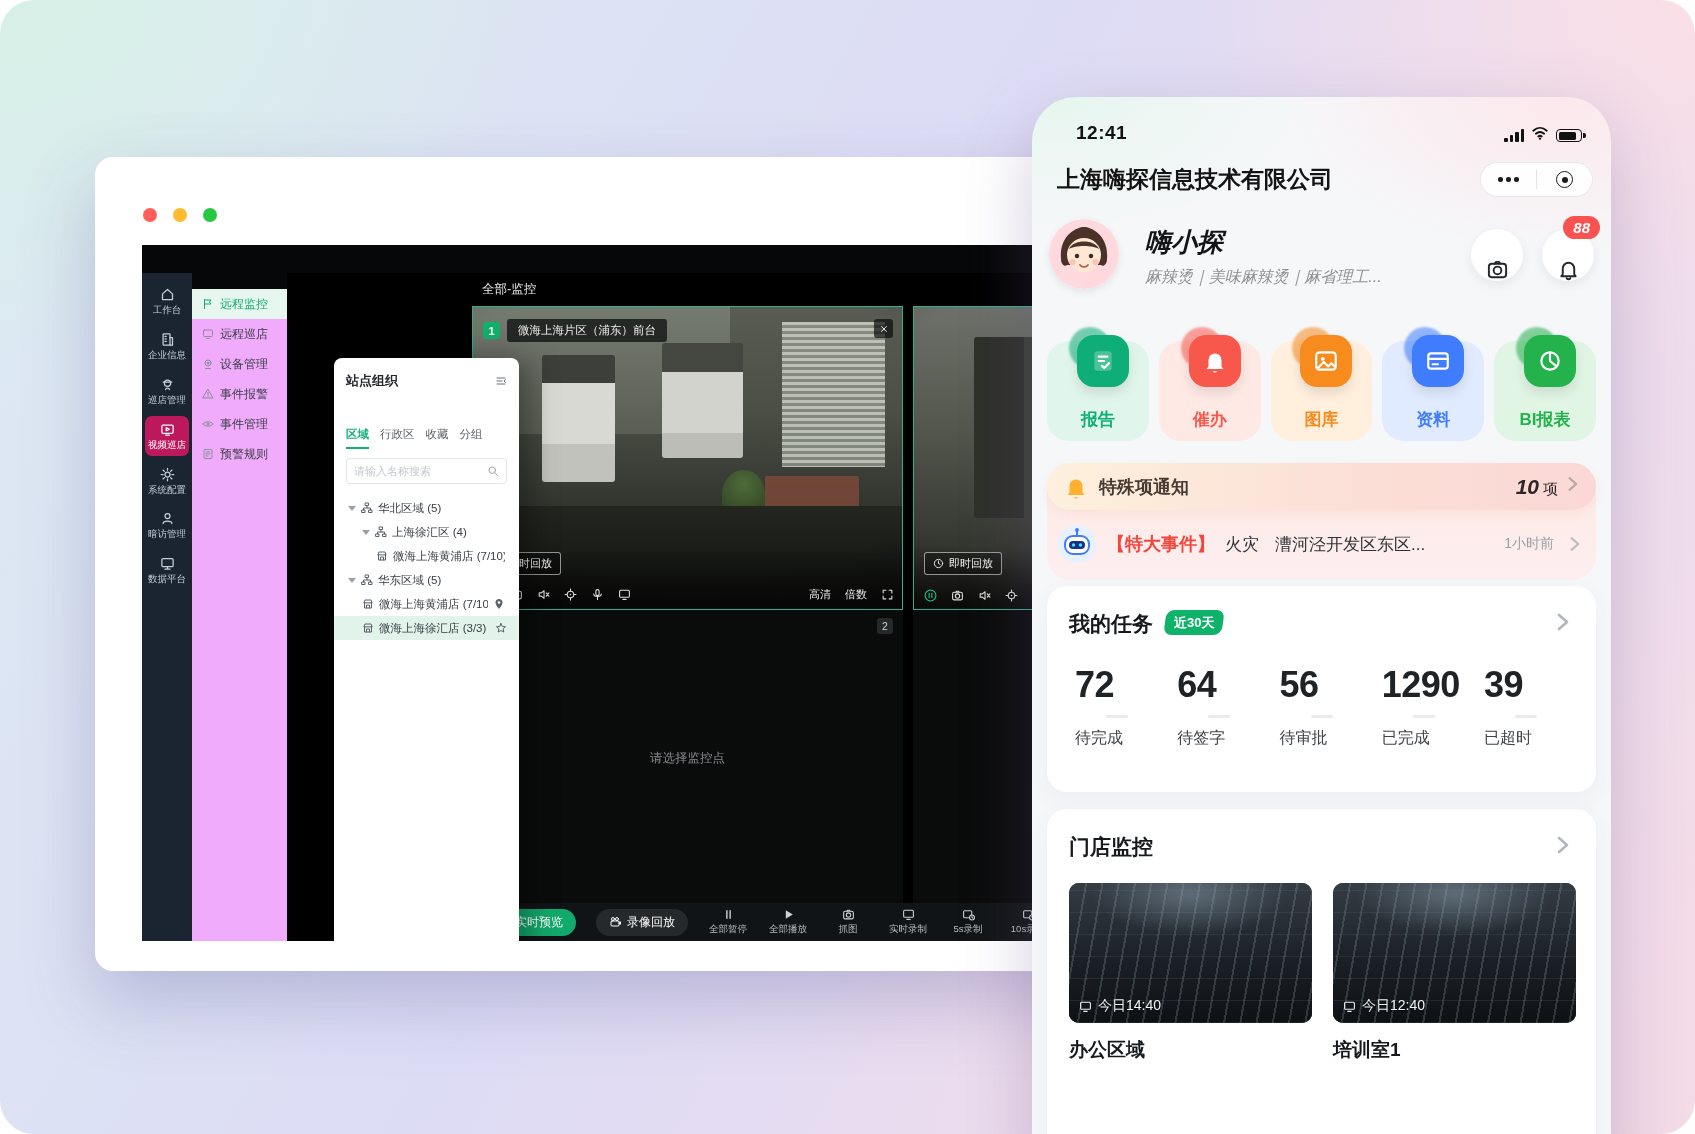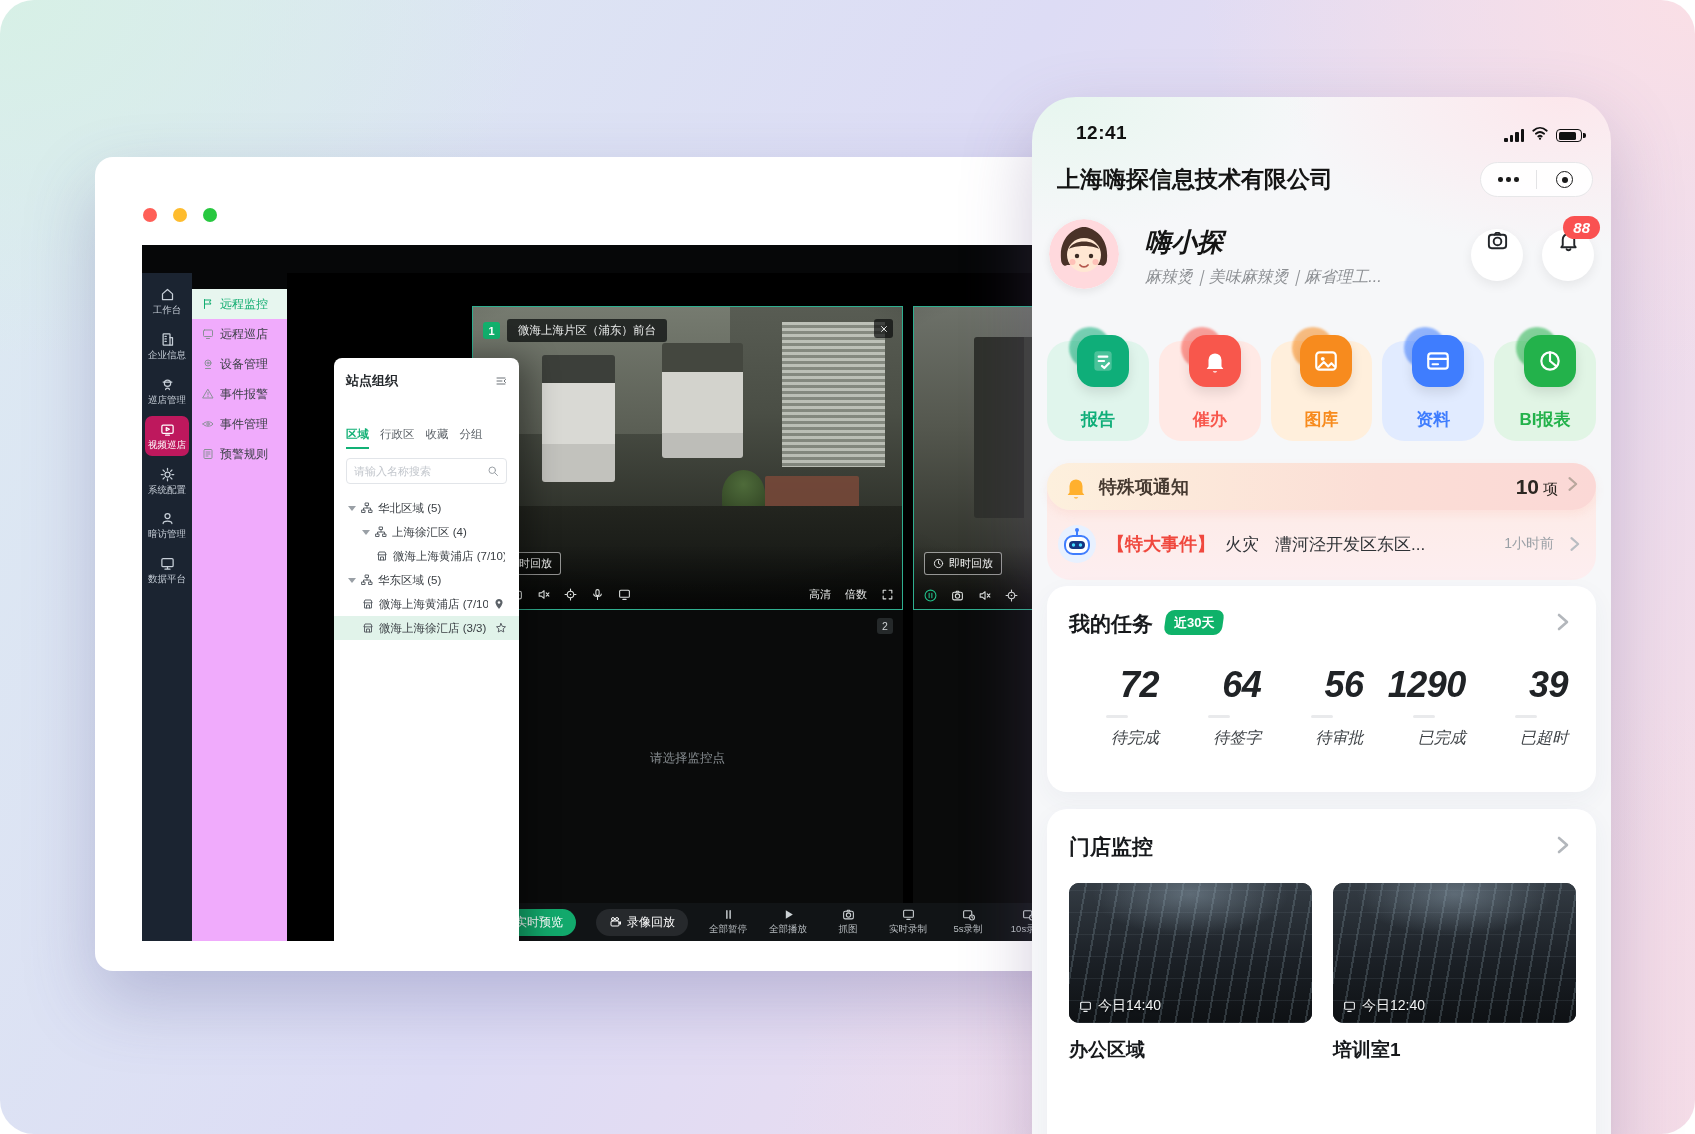--- a/index.html
+++ b/index.html
@@ -122,57 +122,57 @@
   .cap-div { width:1px; height:19px; background:#e3e3e5; }
   .cap-dots { display:flex; gap:3.5px; }
   .cap-dots i { width:4.5px; height:4.5px; border-radius:50%; background:#1a1a1a; display:block; }
   .cap-target { width:17px; height:17px; border:1.8px solid #1a1a1a; border-radius:50%; display:flex; align-items:center; justify-content:center; }
   .cap-target i { width:6px; height:6px; background:#1a1a1a; border-radius:50%; display:block; }
 
   .profile { position:relative; margin-top:22px; padding:0 2px; height:80px;font-style:italic; }
   .avatar { position:absolute; left:2px; top:0; width:70px; height:70px; border-radius:50%; overflow:hidden; box-shadow:0 3px 8px rgba(0,0,0,.08); }
   .pr-name { position:absolute; left:98px; top:6px; font-size:26px; font-weight:bold; color:#141414; }
   .pr-tags { position:absolute; left:98px; top:48px; font-size:16px; color:#8d9094; white-space:nowrap; }
-  .rbtn { position:absolute; top:10px; width:52px; height:52px; border-radius:50%; background:#fff; box-shadow:0 4px 12px rgba(0,0,0,.07); display:flex; align-items:flex-start; justify-content:center; color:#23262a; font-size:23px; cursor:pointer; }
+  .rbtn { position:absolute; top:10px; width:52px; height:52px; border-radius:50%; background:#fff; box-shadow:0 4px 12px rgba(0,0,0,.07); display:flex; align-items:flex-end; justify-content:center; color:#23262a; font-size:23px; cursor:pointer; }
   .rbtn.cam { right:73px; }
   .rbtn.bell { right:2px; }
   .badge88 { position:absolute; right:-6px; top:-13px; background:#fa5151; color:#fff; font-size:15px; font-weight:bold; border-radius:14px; padding:3px 10px; }
 
   .tiles { display:flex; gap:10px; margin-top:26px; height:116px; }
   .tile { position:relative; flex:1; height:100px; align-self:flex-end; border-radius:22px; background:var(--tile); cursor:pointer; }
   .tile-ic { position:absolute; left:50%; top:-16px; transform:translateX(-50%); width:62px; height:62px; }
   .tile-ic .blob { position:absolute; left:2px; top:2px; width:42px; height:42px; border-radius:50%; background:var(--fg); opacity:.55; filter:blur(1px); }
   .tile-ic .sq { position:absolute; right:0; bottom:0; width:52px; height:52px; border-radius:17px; background:linear-gradient(160deg, var(--fg), var(--fg)); display:flex; align-items:center; justify-content:center; color:#fff; font-size:26px; box-shadow:0 6px 12px rgba(0,0,0,.10); }
   .tile-lb { position:absolute; left:0; right:0; bottom:10px; text-align:center; font-size:17px; font-weight:bold; color:var(--fg); }
 
   .pinkwrap { margin-top:22px; border-radius:24px; background:linear-gradient(180deg,#fdeae3 0%, #fdeef0 100%); padding-bottom:4px; }
   .notice { height:47px; border-radius:24px; background:linear-gradient(90deg,#fdf0dd 0%, #fbded6 60%, #fbd8d6 100%); display:flex; align-items:center; padding:0 14px 0 16px; box-shadow:0 4px 10px rgba(250,150,120,.12); }
   .notice-bell { font-size:26px; color:#ffb02e; margin-right:10px; }
   .notice-t { font-size:18px; font-weight:bold; color:#463a31; }
   .notice-right { margin-left:auto; display:flex; align-items:baseline; gap:4px; color:#2c2722; }
-  .notice-num { font-size:21px; font-weight:bold; }
+  .notice-num { font-size:21px; font-weight:bold;font-style:italic; }
   .notice-unit { font-size:15px; }
   .chev { color:#b9a79d; font-size:20px; }
   .event { display:flex; align-items:center; gap:10px; padding:14px 12px 12px 10px; }
   .robot { width:40px; height:40px; flex:none; }
   .ev-tag { color:#f0483e; font-size:18px; font-weight:bold; white-space:nowrap; }
   .ev-kind { color:#2f3236; font-size:17px; margin-right:6px; white-space:nowrap; }
   .ev-desc { color:#2f3236; font-size:17px; white-space:nowrap; overflow:hidden; text-overflow:ellipsis; flex:1; }
   .ev-time { color:#9aa0a6; font-size:14px; white-space:nowrap; }
   .event .chev { color:#b9bdc2; }
 
   .card { background:#fff; border-radius:20px; box-shadow:0 8px 24px rgba(60,80,120,.05); }
   .tasks { margin-top:6px; padding:24px 22px; height:206px; }
   .card-head { display:flex; align-items:flex-start; }
   .card-title { font-size:21px; font-weight:bold; color:#17191c; }
   .badge30 { margin-left:12px; background:#0fb269; transform:skewX(-8deg); border-radius:8px; padding:3px 9px; }
   .badge30 span { display:inline-block; transform:skewX(8deg); color:#fff; font-size:13px; font-weight:bold; }
   .card-head .chev { margin-left:auto; color:#b3b7bc; font-size:24px; cursor:pointer; }
   .stats { display:flex; justify-content:space-between; margin-top:26px; padding:0 6px; }
-  .stat { text-align:right; min-width:84px;font-style:italic; }
+  .stat { text-align:left; min-width:84px; }
   .stat-v { font-size:36px; font-weight:600; color:#202326; letter-spacing:-.5px; }
   .stat-d { width:22px; height:3px; background:#e9eaec; border-radius:2px; margin:9px auto 10px; }
   .stat-l { font-size:16px; color:#3f4347; }
 
   .monitor { margin-top:17px; padding:24px 22px; height:380px; }
   .thumbs { display:flex; gap:21px; margin-top:22px; }
   .thumb-col { width:243px; }
   .thumb { position:relative; width:243px; height:140px; border-radius:10px; overflow:hidden; background:#14171a; }
   .office { position:absolute; inset:0;
     background:
@@ -438,20 +438,23 @@
         </div>
         <div class="sm-item">
           <svg class="i">
               <use href="#ic-rules"></use>
             </svg>
           <span>预警规则</span>
         </div>
       </nav>
 
       <section class="viewer">
+        <div class="v-head">
+          <span>全部-监控</span>
+        </div>
         <div class="grid">
 
           <div class="pane sel p1">
             <div class="scene">
               <div class="wall"></div>
                 <div class="blinds"></div>
                 <div class="printer1"></div>
               <div class="printer2"></div>
                 <div class="plant"></div>
                 <div class="box"></div>

